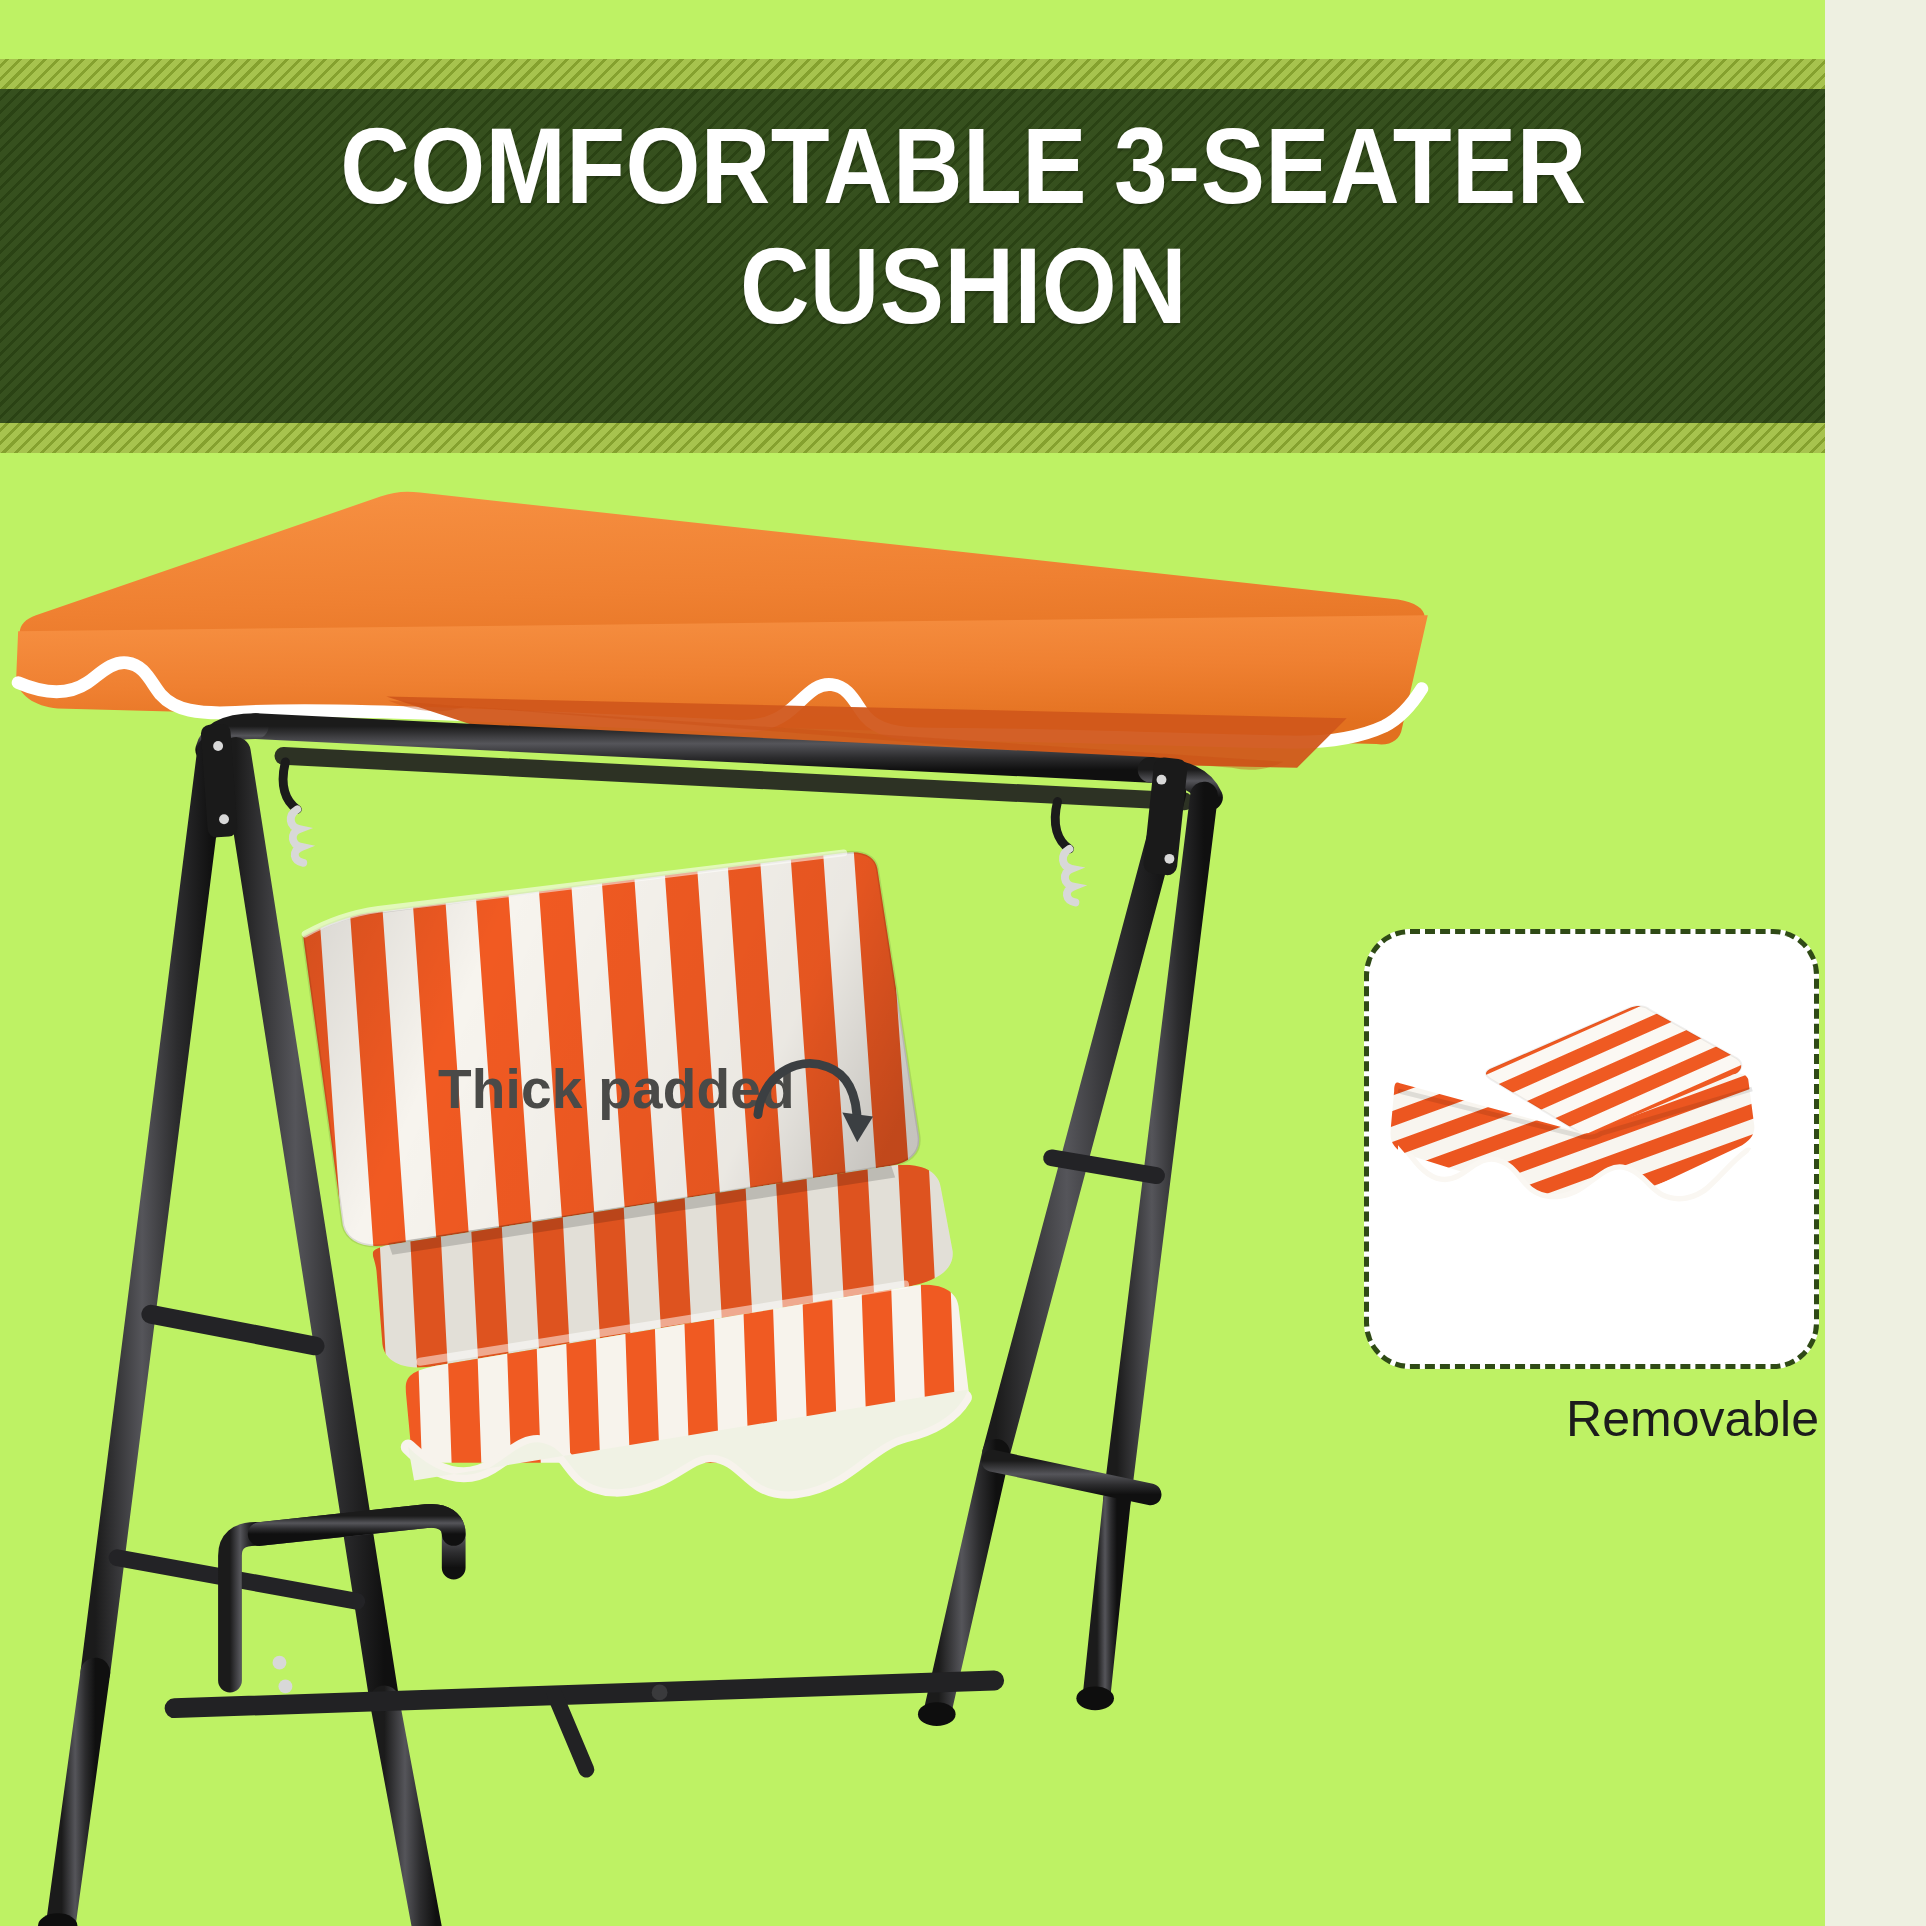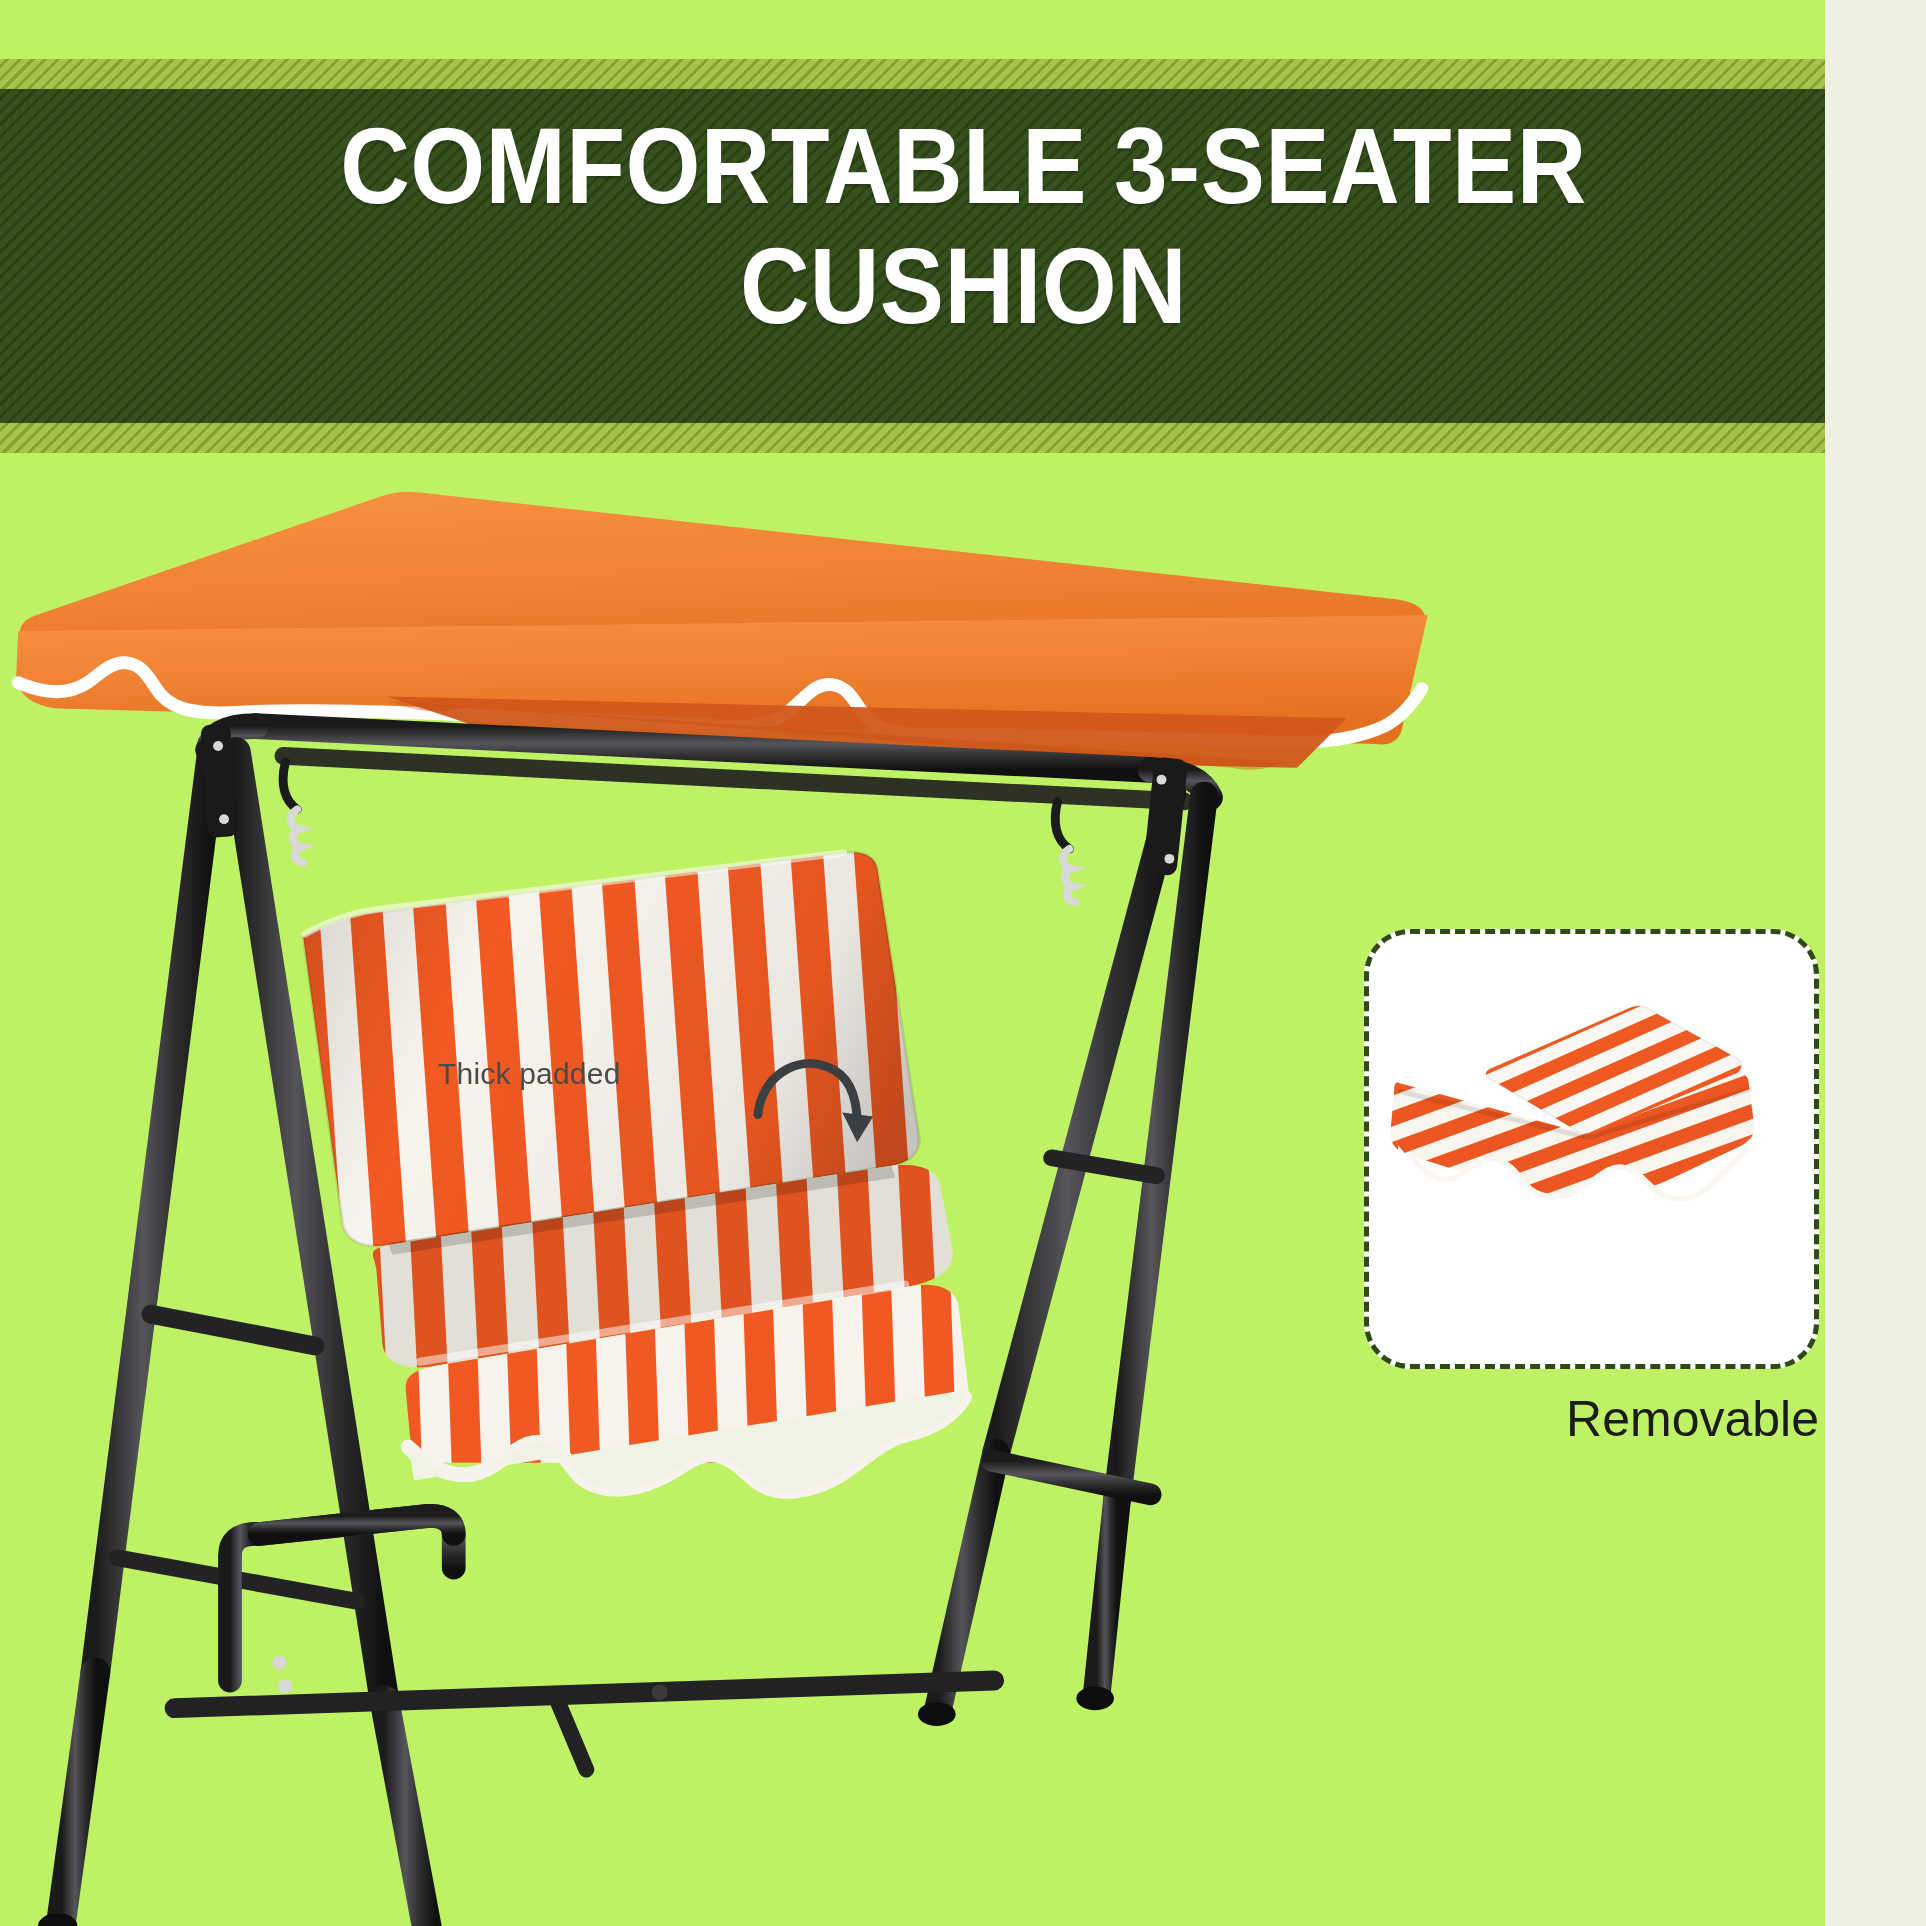--- a/index.html
+++ b/index.html
@@ -90,22 +90,22 @@
     height: 1473px;
   }
   .scene svg { display: block; width: 100%; height: 100%; }
 
   
   .callout-thick {
     position: absolute;
     left: 438px;
     top: 1057px;
     color: #4a4a48;
-    font-size: 30px;
-    font-weight: 400;
+    font-size: 55px;
+    font-weight: 700;
     letter-spacing: 0.2px;
     white-space: nowrap;
   }
   .arrow-thick {
     position: absolute;
     left: 748px;
     top: 1043px;
     width: 139px;
     height: 119px;
   }

